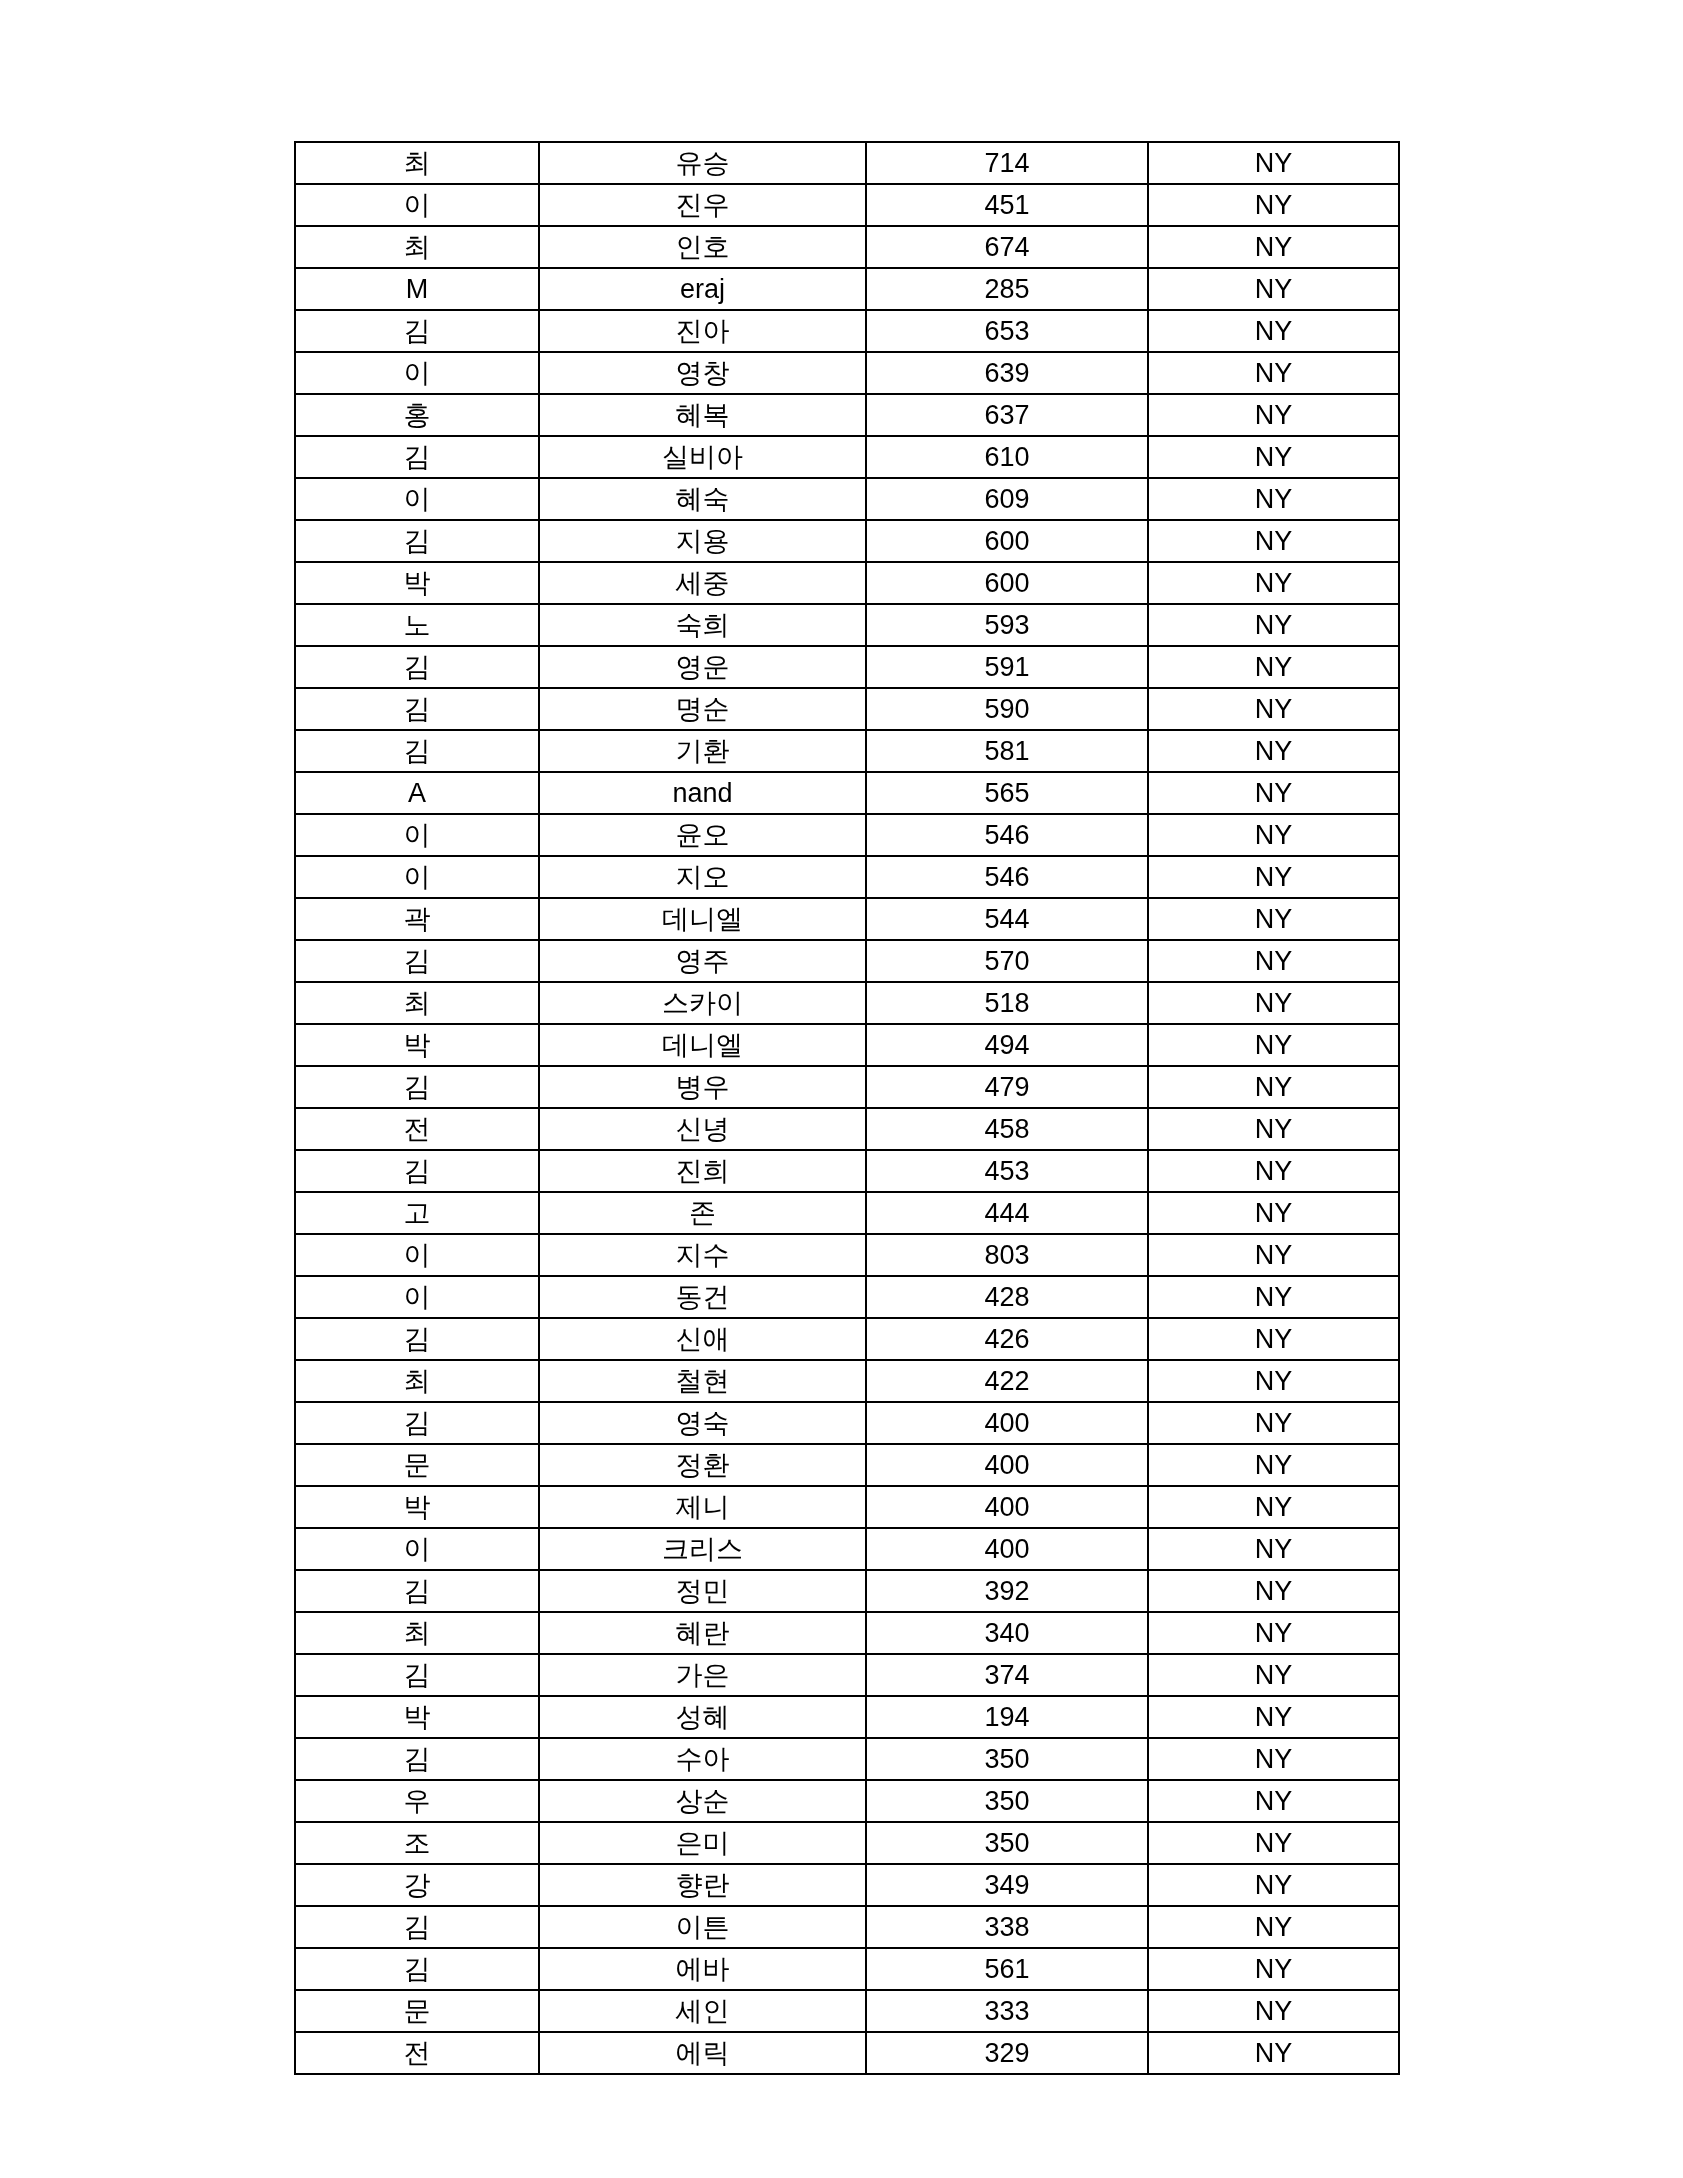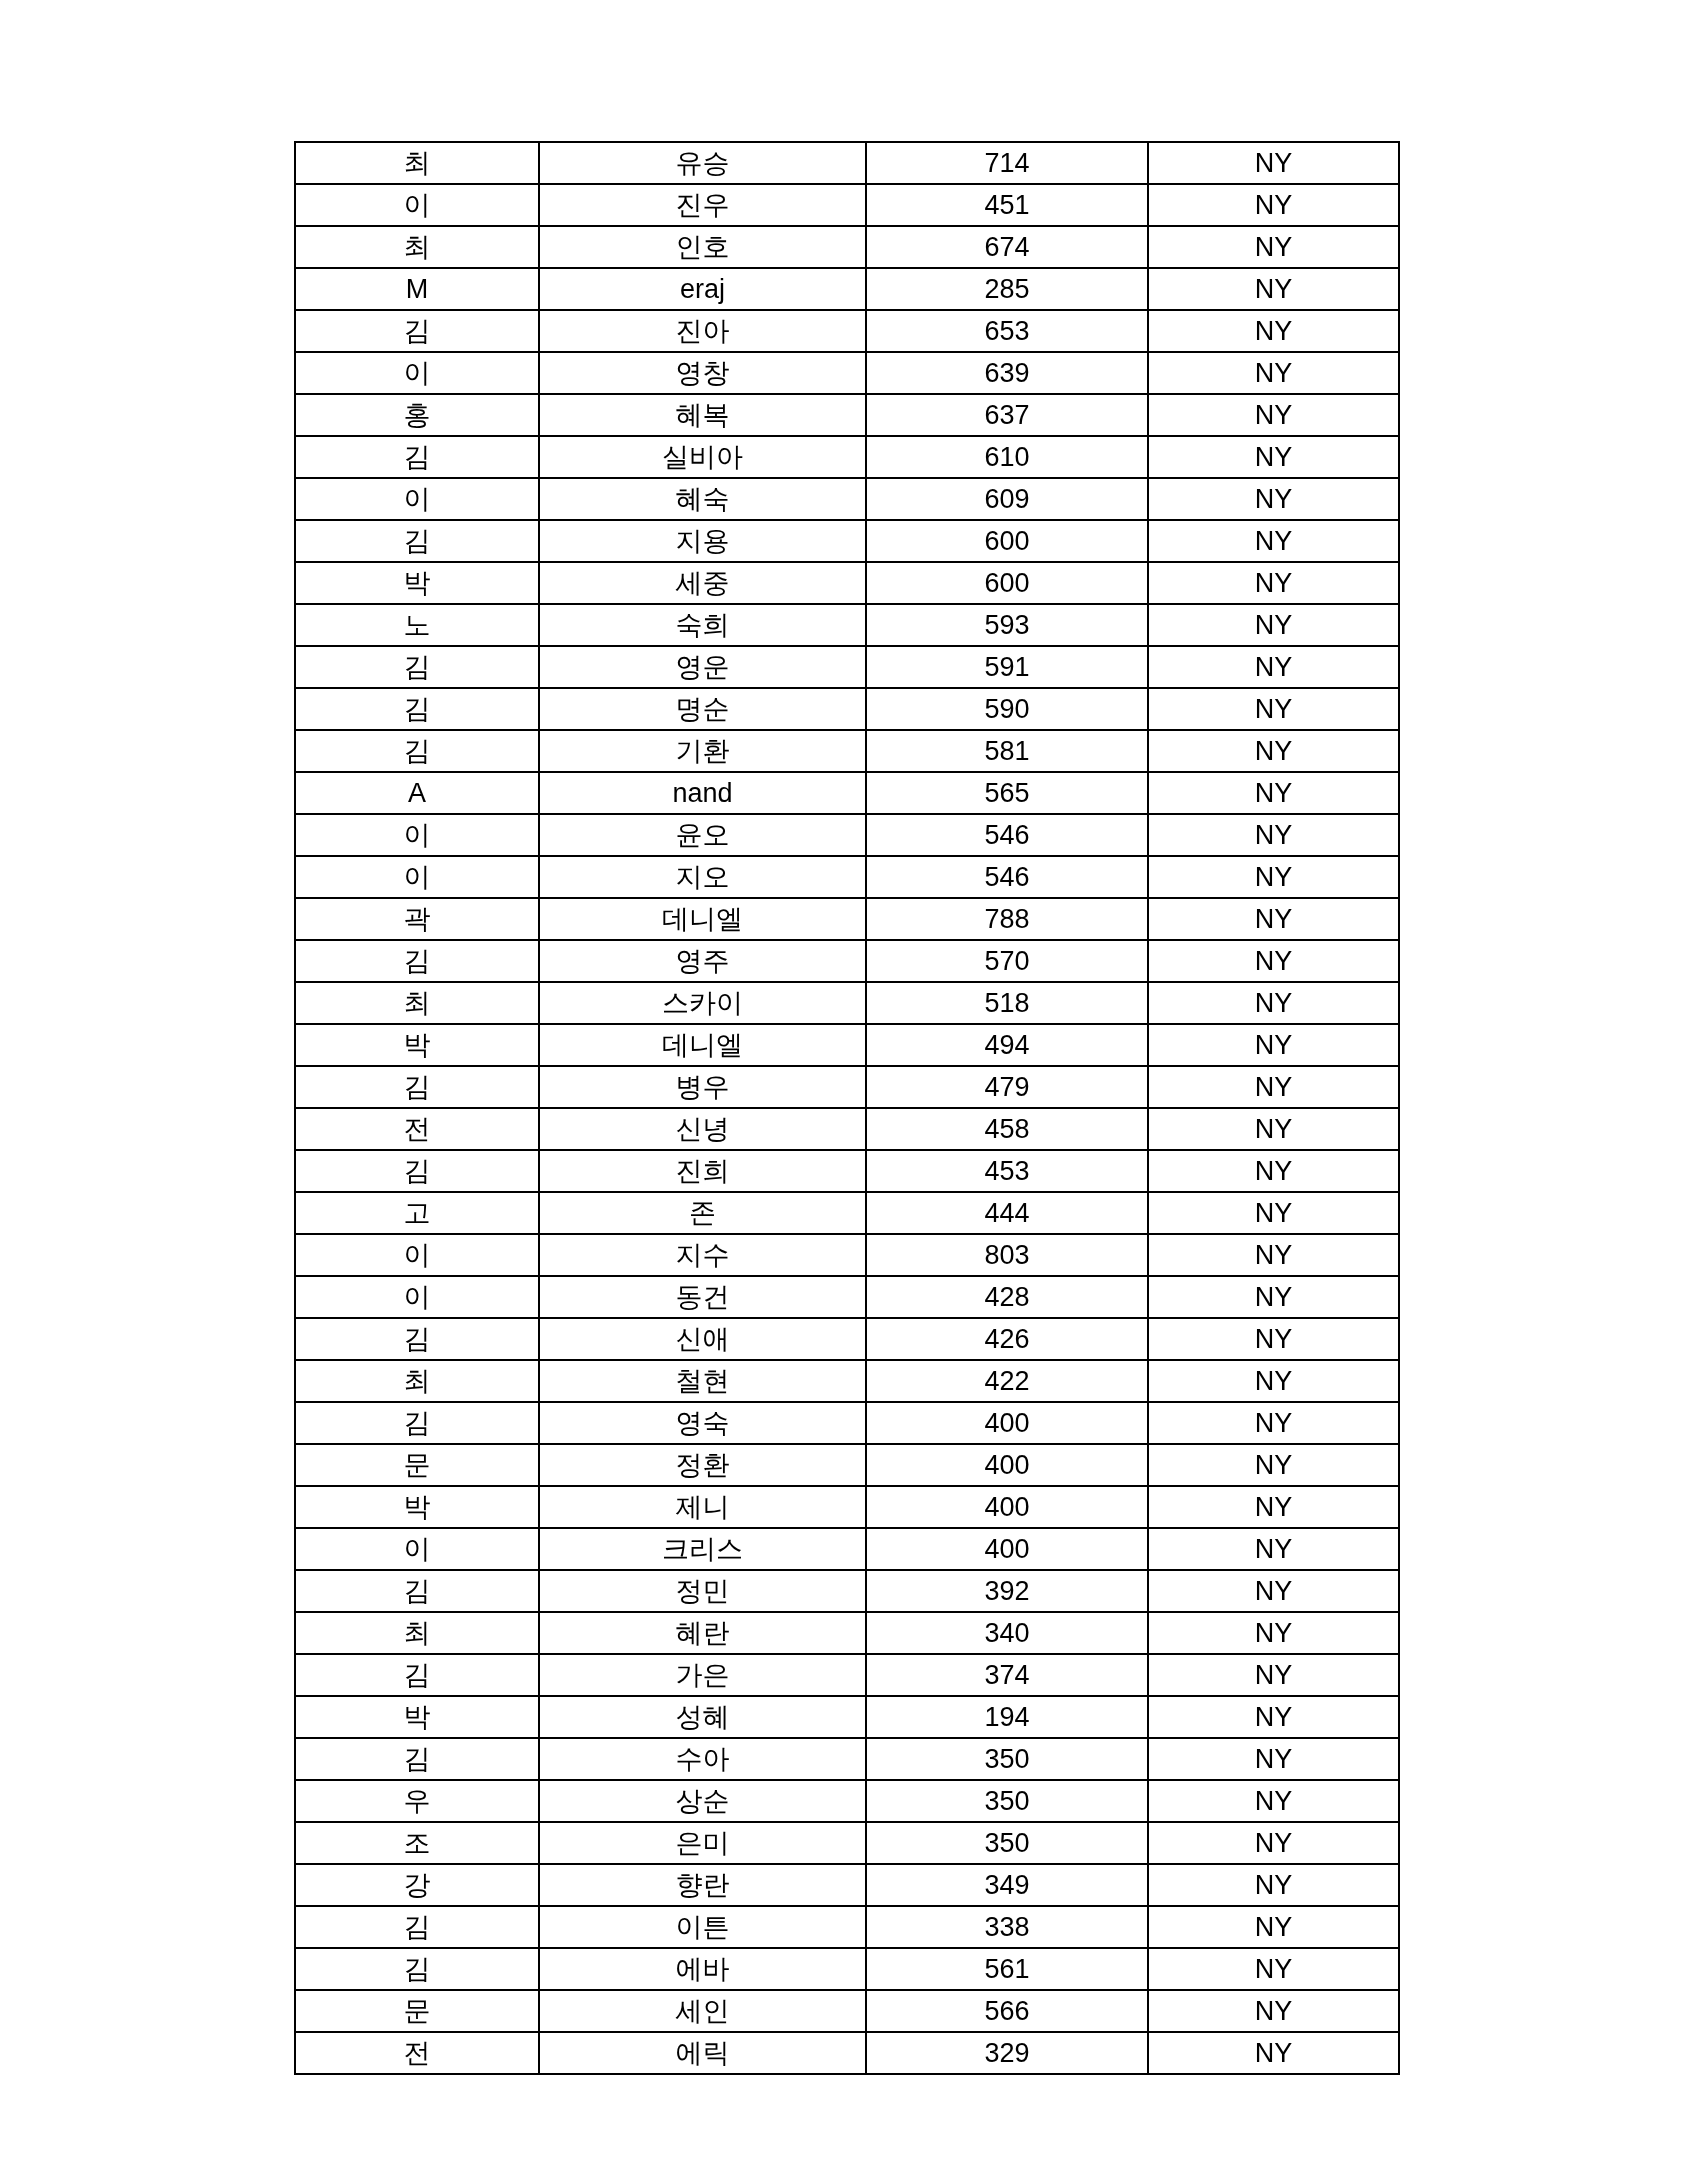--- a/index.html
+++ b/index.html
@@ -165,21 +165,21 @@
           </tr>
           <tr>
             <td>이</td>
             <td>지오</td>
             <td>546</td>
             <td>NY</td>
           </tr>
           <tr>
             <td>곽</td>
             <td>데니엘</td>
-            <td>788</td>
+            <td>544</td>
             <td>NY</td>
           </tr>
           <tr>
             <td>김</td>
             <td>영주</td>
             <td>570</td>
             <td>NY</td>
           </tr>
           <tr>
             <td>최</td>
@@ -321,21 +321,21 @@
           </tr>
           <tr>
             <td>김</td>
             <td>에바</td>
             <td>561</td>
             <td>NY</td>
           </tr>
           <tr>
             <td>문</td>
             <td>세인</td>
-            <td>566</td>
+            <td>333</td>
             <td>NY</td>
           </tr>
           <tr>
             <td>전</td>
             <td>에릭</td>
             <td>329</td>
             <td>NY</td>
           </tr>
         </tbody>
     </table>

